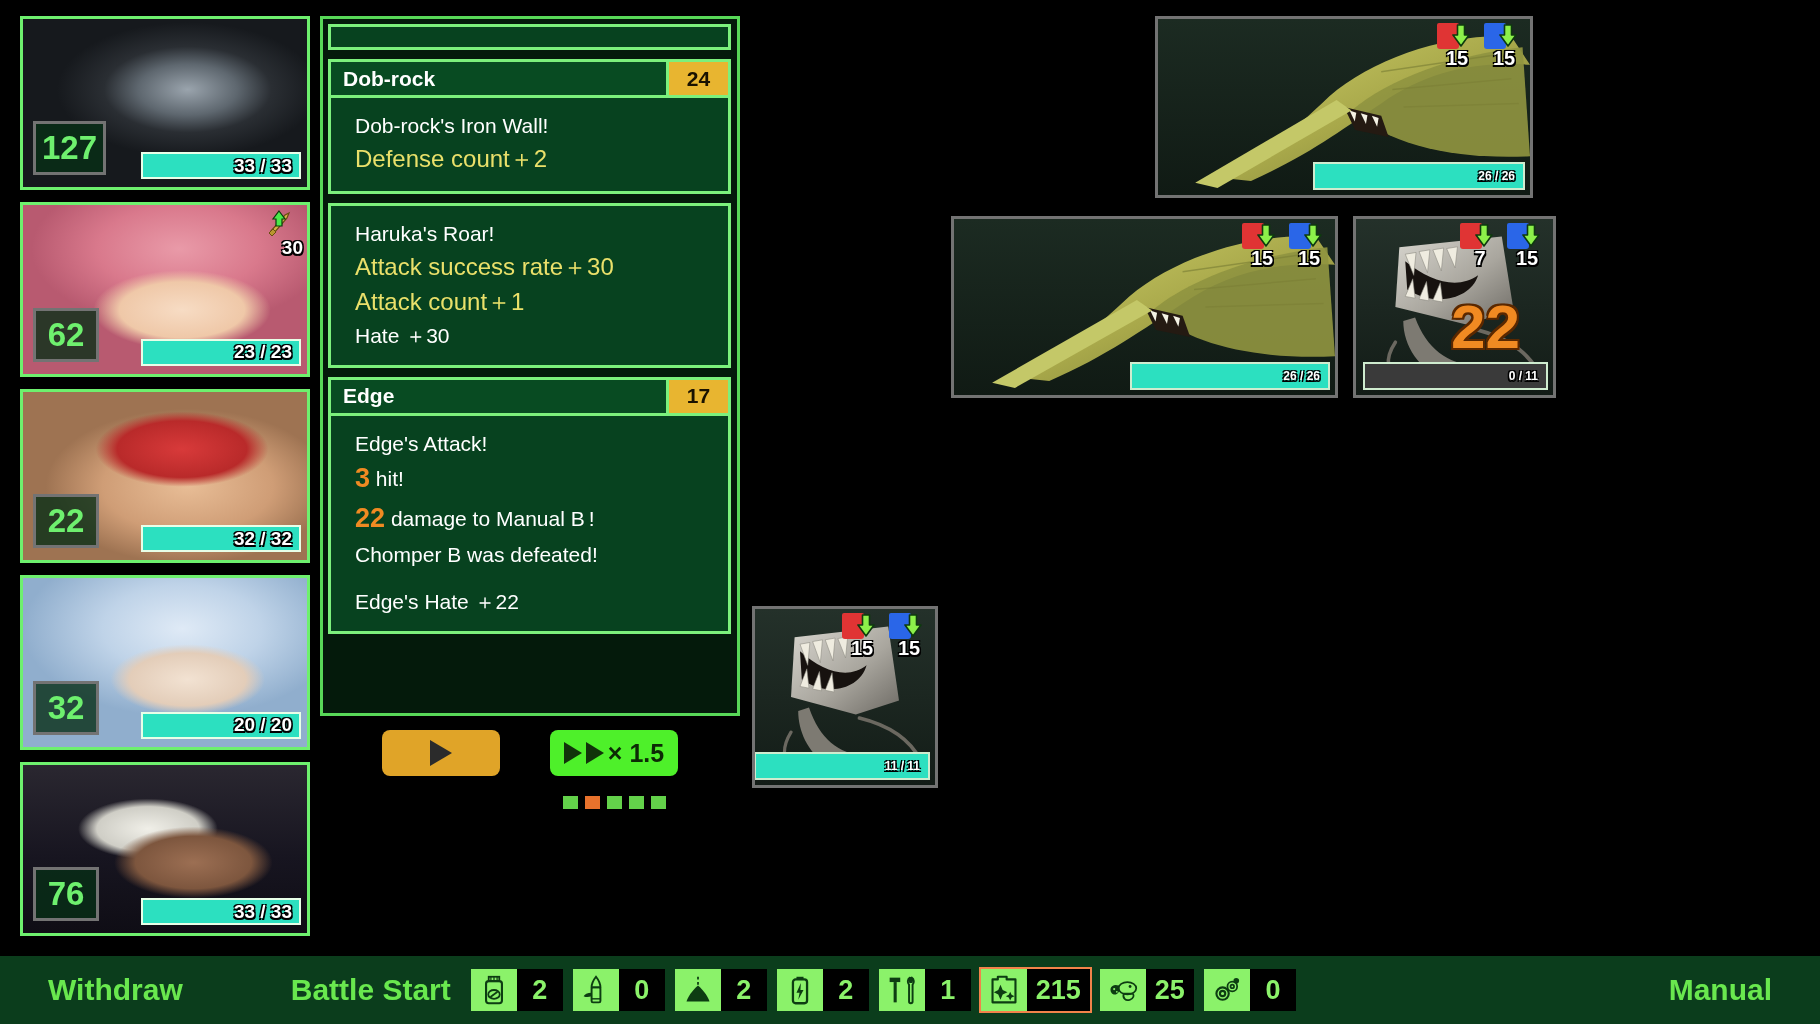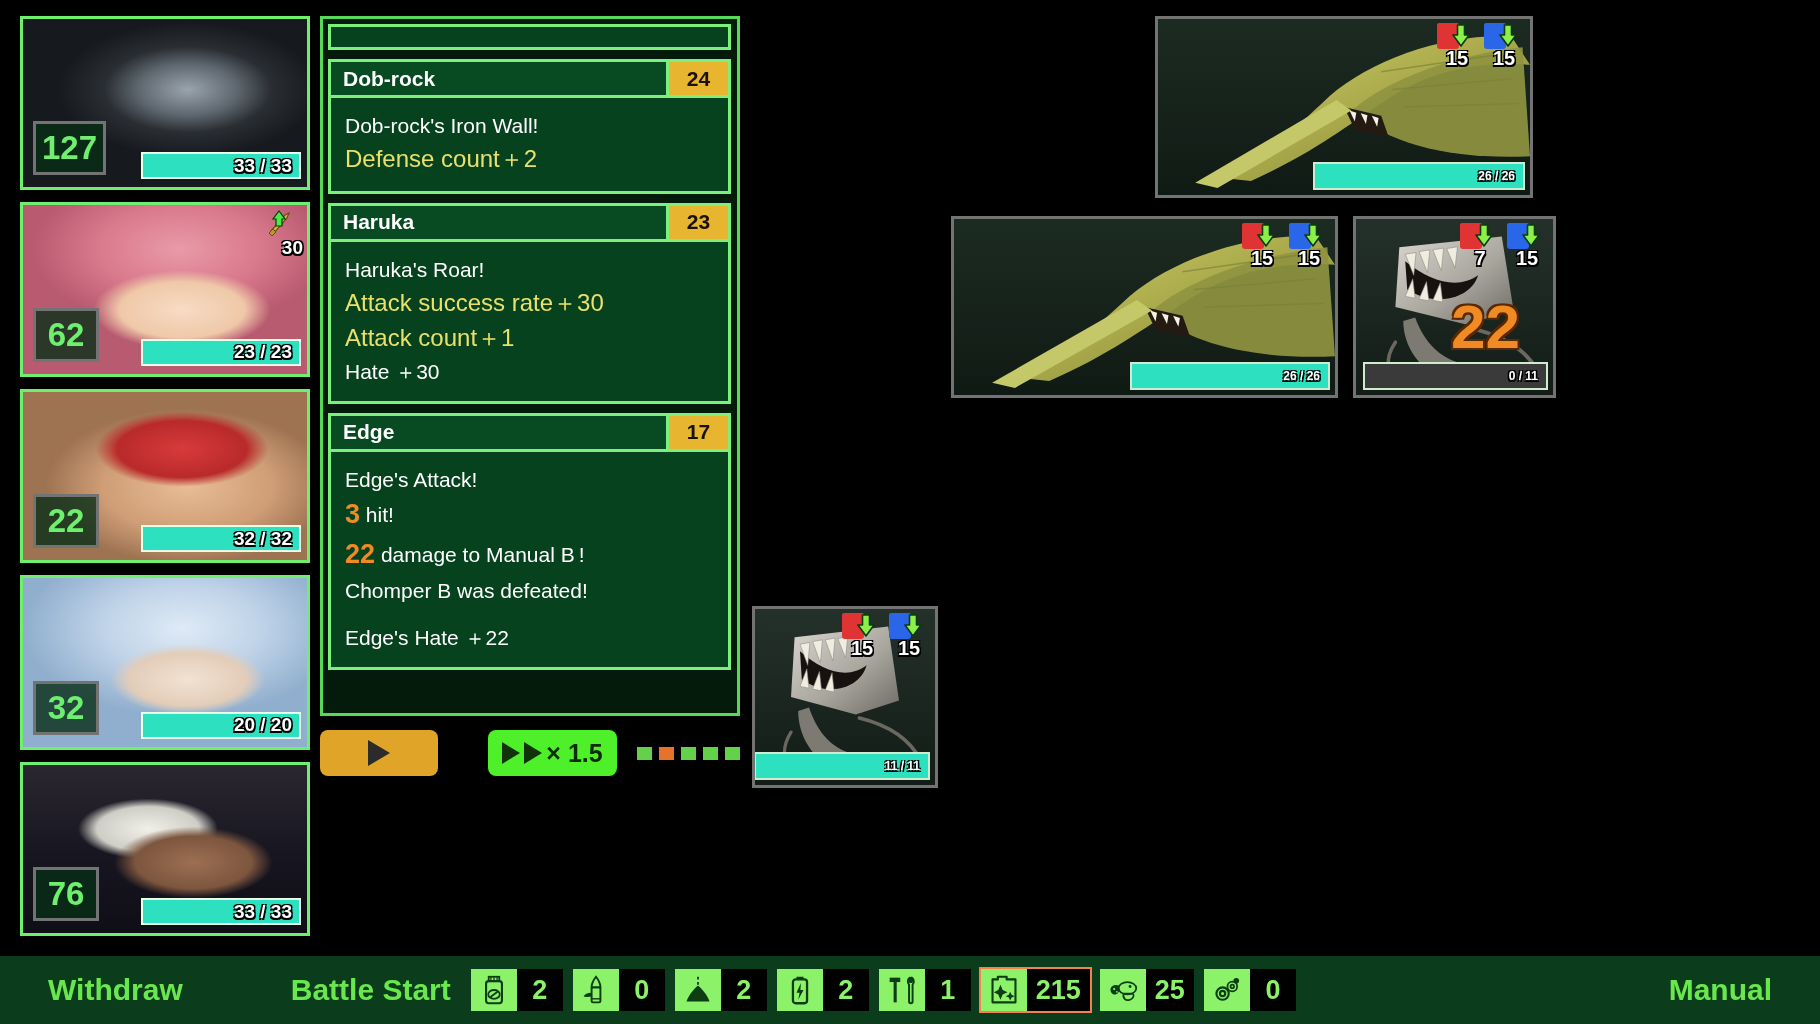--- a/index.html
+++ b/index.html
@@ -96,32 +96,32 @@
     display: flex; align-items: center; padding-left: 12px;
     background: #084b22;
   }
   .log-cost {
     width: 62px; background: #e8b530; color: #1a1200;
     font-size: 21px; font-weight: bold;
     display: flex; align-items: center; justify-content: center;
     border-left: 3px solid #7cf07c;
   }
   .log-body { padding: 12px 14px 14px 14px; }
-  .log-line { font-size: 21px; line-height: 1.48; color: #ffffff; white-space: pre-wrap; }
+  .log-line { font-size: 21px; line-height: 1.48; color: #ffffff; white-space: pre-wrap; margin-left: 10px; }
   .log-line.hl { color: #eae06a; font-size: 24px; }
   .log-line.blank { height: 16px; }
   .num-orange { color: #f08a22; font-size: 27px; font-weight: bold; vertical-align: -1px; }
 
   
   #controls {
     position: absolute; left: 320px; top: 730px;
     width: 420px; height: 110px;
     display: flex; align-items: flex-start; justify-content: center; gap: 50px;
   }
-  .ctrl-col { display: flex; align-items: center; gap: 20px; }
+  .ctrl-col { display: flex; flex-direction: column; align-items: center; gap: 20px; }
   #play-btn {
     width: 118px; height: 46px; border-radius: 8px;
     background: #e0a428; display: flex; align-items: center; justify-content: center;
   }
   #ff-btn {
     height: 46px; border-radius: 8px; background: #4ef02a;
     display: flex; align-items: center; justify-content: center; gap: 4px;
     padding: 0 14px; color: #0c2a05; font-size: 25px; font-weight: bold;
   }
   .tri { width: 0; height: 0; border-left: 22px solid #2b2b2b; border-top: 13px solid transparent; border-bottom: 13px solid transparent; }
@@ -263,24 +263,20 @@
       <div class="log-head">
         <div class="log-actor">Dob-rock</div>
         <div class="log-cost">24</div>
       </div>
       <div class="log-body">
           <div class="log-line">Dob-rock's Iron Wall!</div>
           <div class="log-line hl">Defense count＋2</div>
         </div>
       </div>
       <div class="log-entry">
-      <div class="log-head">
-        <div class="log-actor">Haruka</div>
-        <div class="log-cost">23</div>
-      </div>
       <div class="log-body">
           <div class="log-line">Haruka's Roar!</div>
           <div class="log-line hl">Attack success rate＋30</div>
           <div class="log-line hl">Attack count＋1</div>
           <div class="log-line">Hate ＋30</div>
         </div>
       </div>
       <div class="log-entry">
       <div class="log-head">
         <div class="log-actor">Edge</div>

